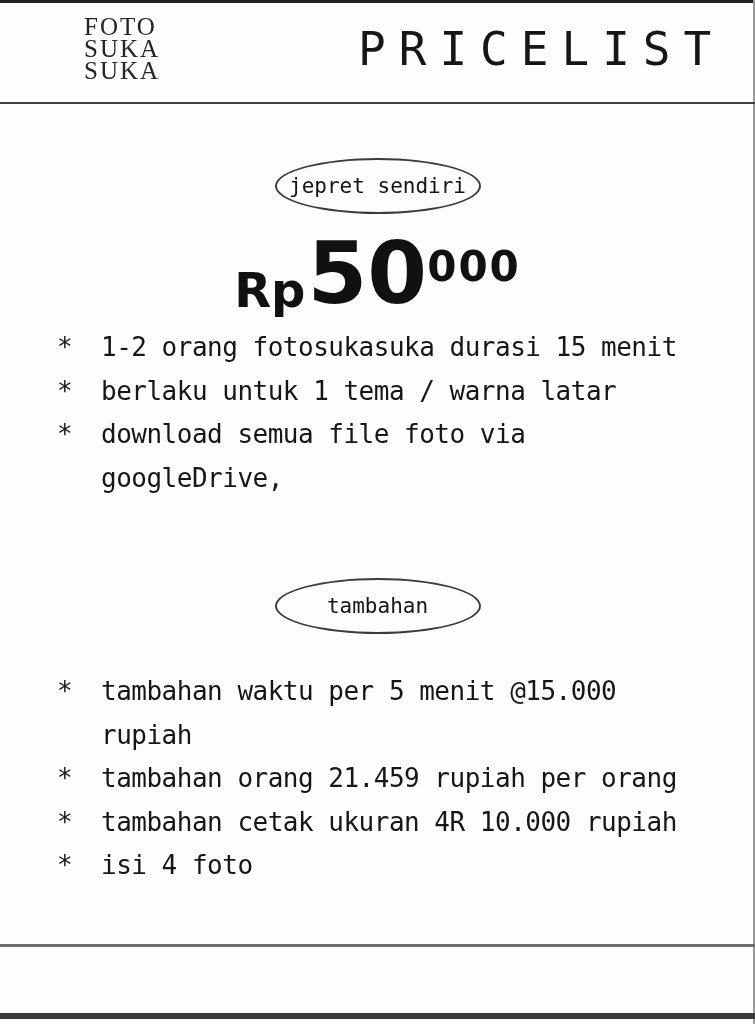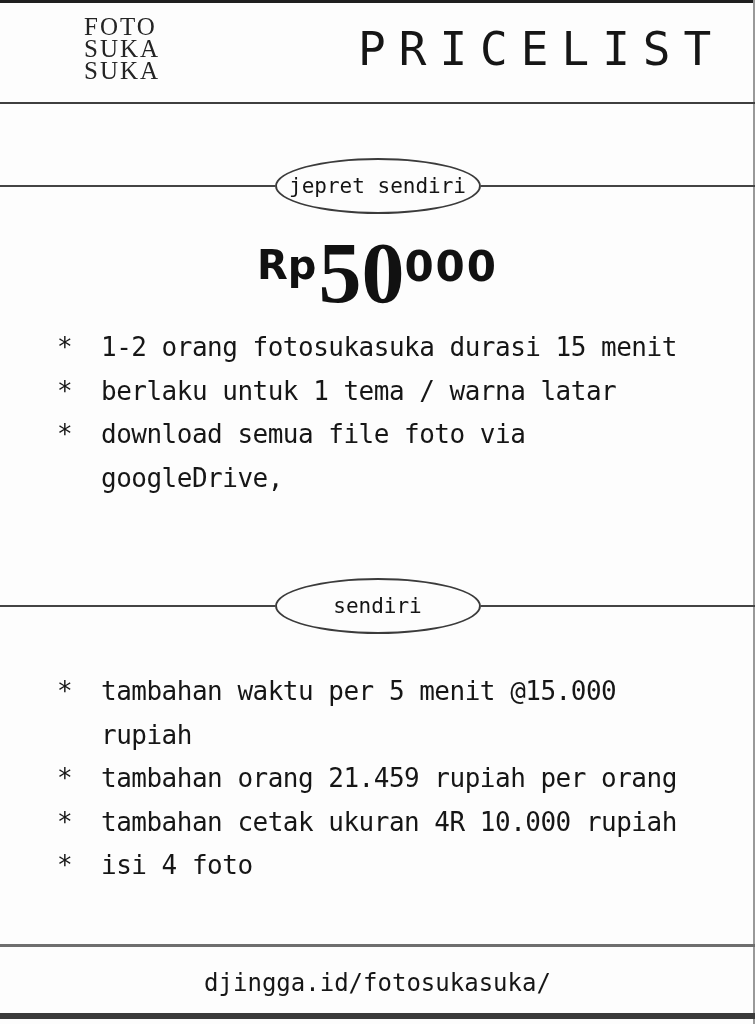--- a/index.html
+++ b/index.html
@@ -26,40 +26,40 @@
   }
   .title {
     position:absolute; left:318px; top:22px;
     font-size:46px; letter-spacing:13px; white-space:nowrap;
     color:#161616;
     margin-left:40px;
   }
   .header-rule { position:absolute; top:102px; left:0; right:0; height:2px; background:#3f3f3f; }
 
   
-  .divider { position:absolute; left:0; right:0; height:58px; display:flex; align-items:center; }
+  .divider { position:absolute; left:0; right:0; height:58px; display:flex; align-items:center;flex-direction:column; }
   .divider .line { flex:1; height:2px; background:#444; }
   .badge {
     width:206px; height:56px; flex:none;
     border:2px solid #3b3b3b; border-radius:50%;
     background:#fdfdfd;
     display:flex; align-items:center; justify-content:center;
     font-size:21px; color:#141414;
   }
   .divider-jepret   { top:157px; }
   .divider-tambahan { top:577px; }
 
   
   .price {
     position:absolute; top:238px; left:0; right:0;
     display:flex; justify-content:center; align-items:flex-start;
     font-family:"DejaVu Sans", sans-serif; font-weight:bold; color:#111;
   }
-  .price .rp        { font-size:40px; margin-top:4px; margin-right:2px; }
-  .price .amount    { font-size:86px; line-height:70px;font-family:Liberation Serif, serif; }
+  .price .rp        { font-size:48px; margin-top:24px; margin-right:2px; }
+  .price .amount    { font-size:86px; line-height:70px; }
   .price .thousands { font-size:42px; margin-top:4px; letter-spacing:2px;text-align:center; }
 
   
   .list {
     position:absolute; left:57px; width:665px;
     font-size:26px; line-height:43.5px; letter-spacing:-0.5px;
     color:#161616;
   }
   .list-jepret   { top:326px; }
   .list-tambahan { top:670px; }
@@ -115,21 +115,21 @@
       <span class="bullet">*</span>
       <span class="li-text">
         <div>download semua file foto via googleDrive,</div>
       </span>
     </div>
   </div>
 
   <div class="divider divider-tambahan">
     <div class="line"></div>
     <div class="badge">
-      <span>sendiri</span>
+      <span>tambahan</span>
     </div>
     <div class="line"></div>
   </div>
 
   <div class="list list-tambahan">
     <div class="li">
       <span class="bullet">*</span>
       <span class="li-text">tambahan waktu per 5 menit @15.000 rupiah</span>
     </div>
     <div class="li">
@@ -142,16 +142,15 @@
     </div>
     <div class="li">
       <span class="bullet">*</span>
       <span class="li-text">
         <div>isi 4 foto</div>
       </span>
     </div>
   </div>
 
   <div class="footer-rule"></div>
-  <div class="footer-url">djingga.id/fotosukasuka/</div>
   <div class="bottom-bar"></div>
 
 </div>
 
 </body></html>

